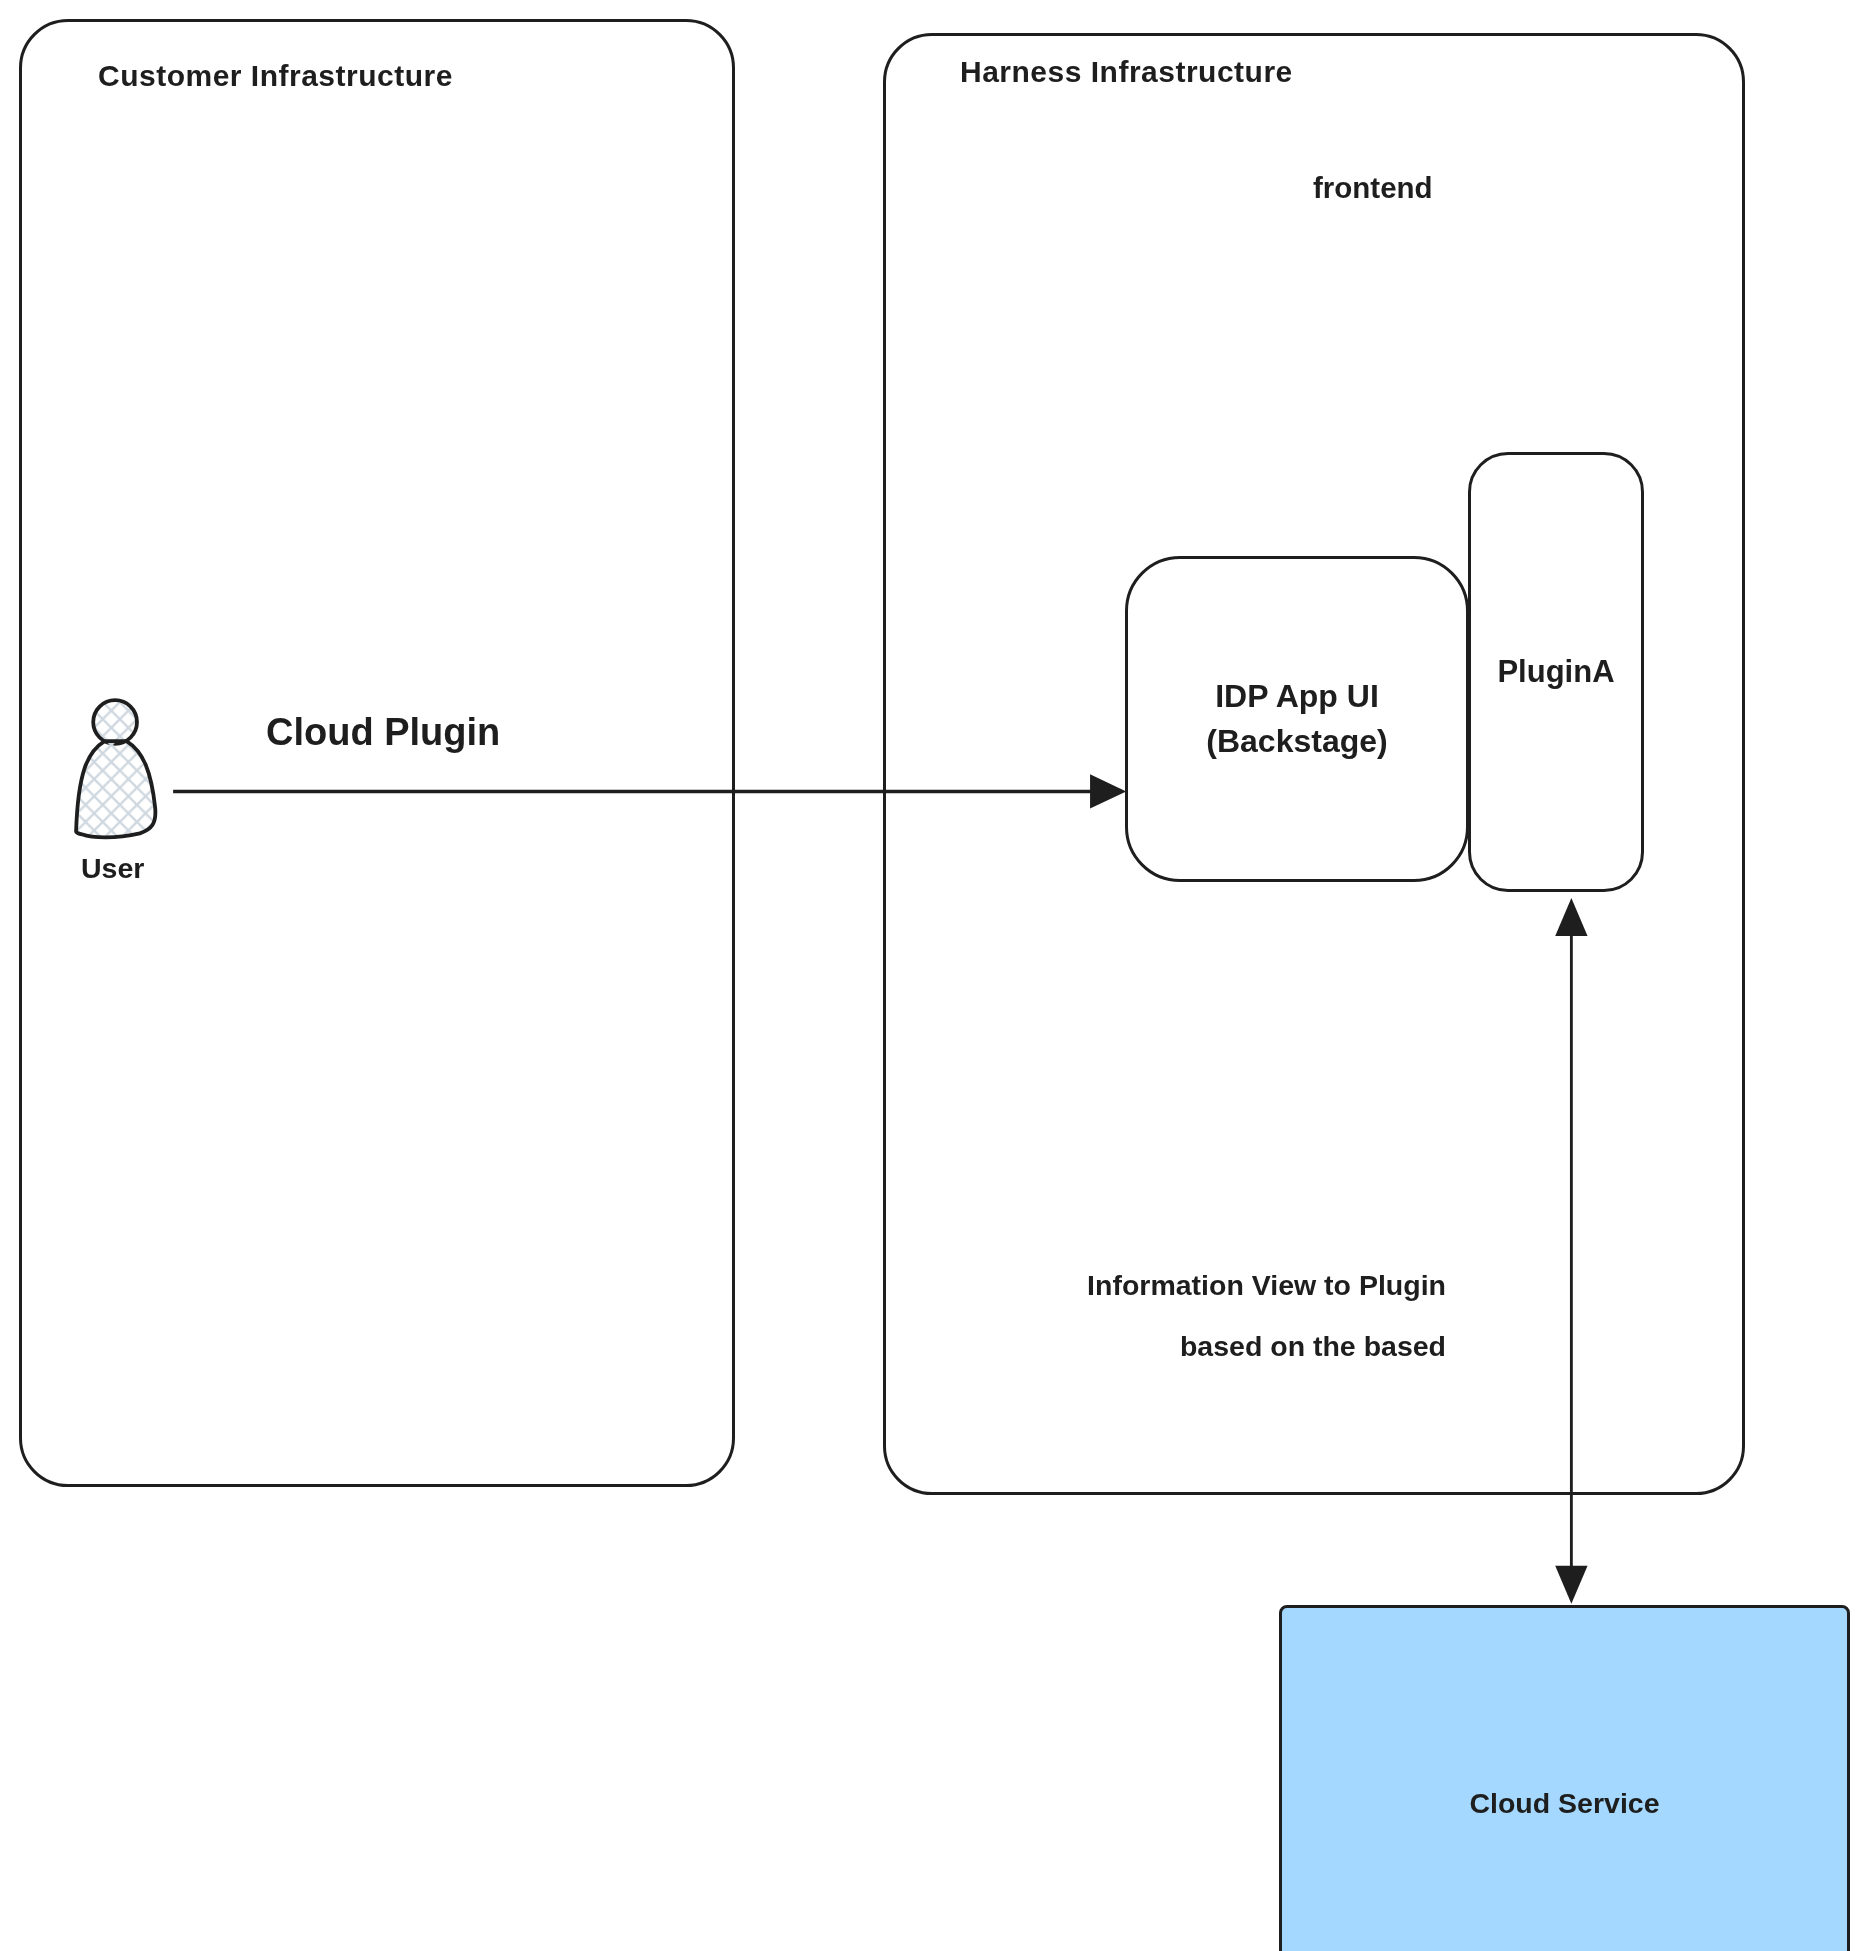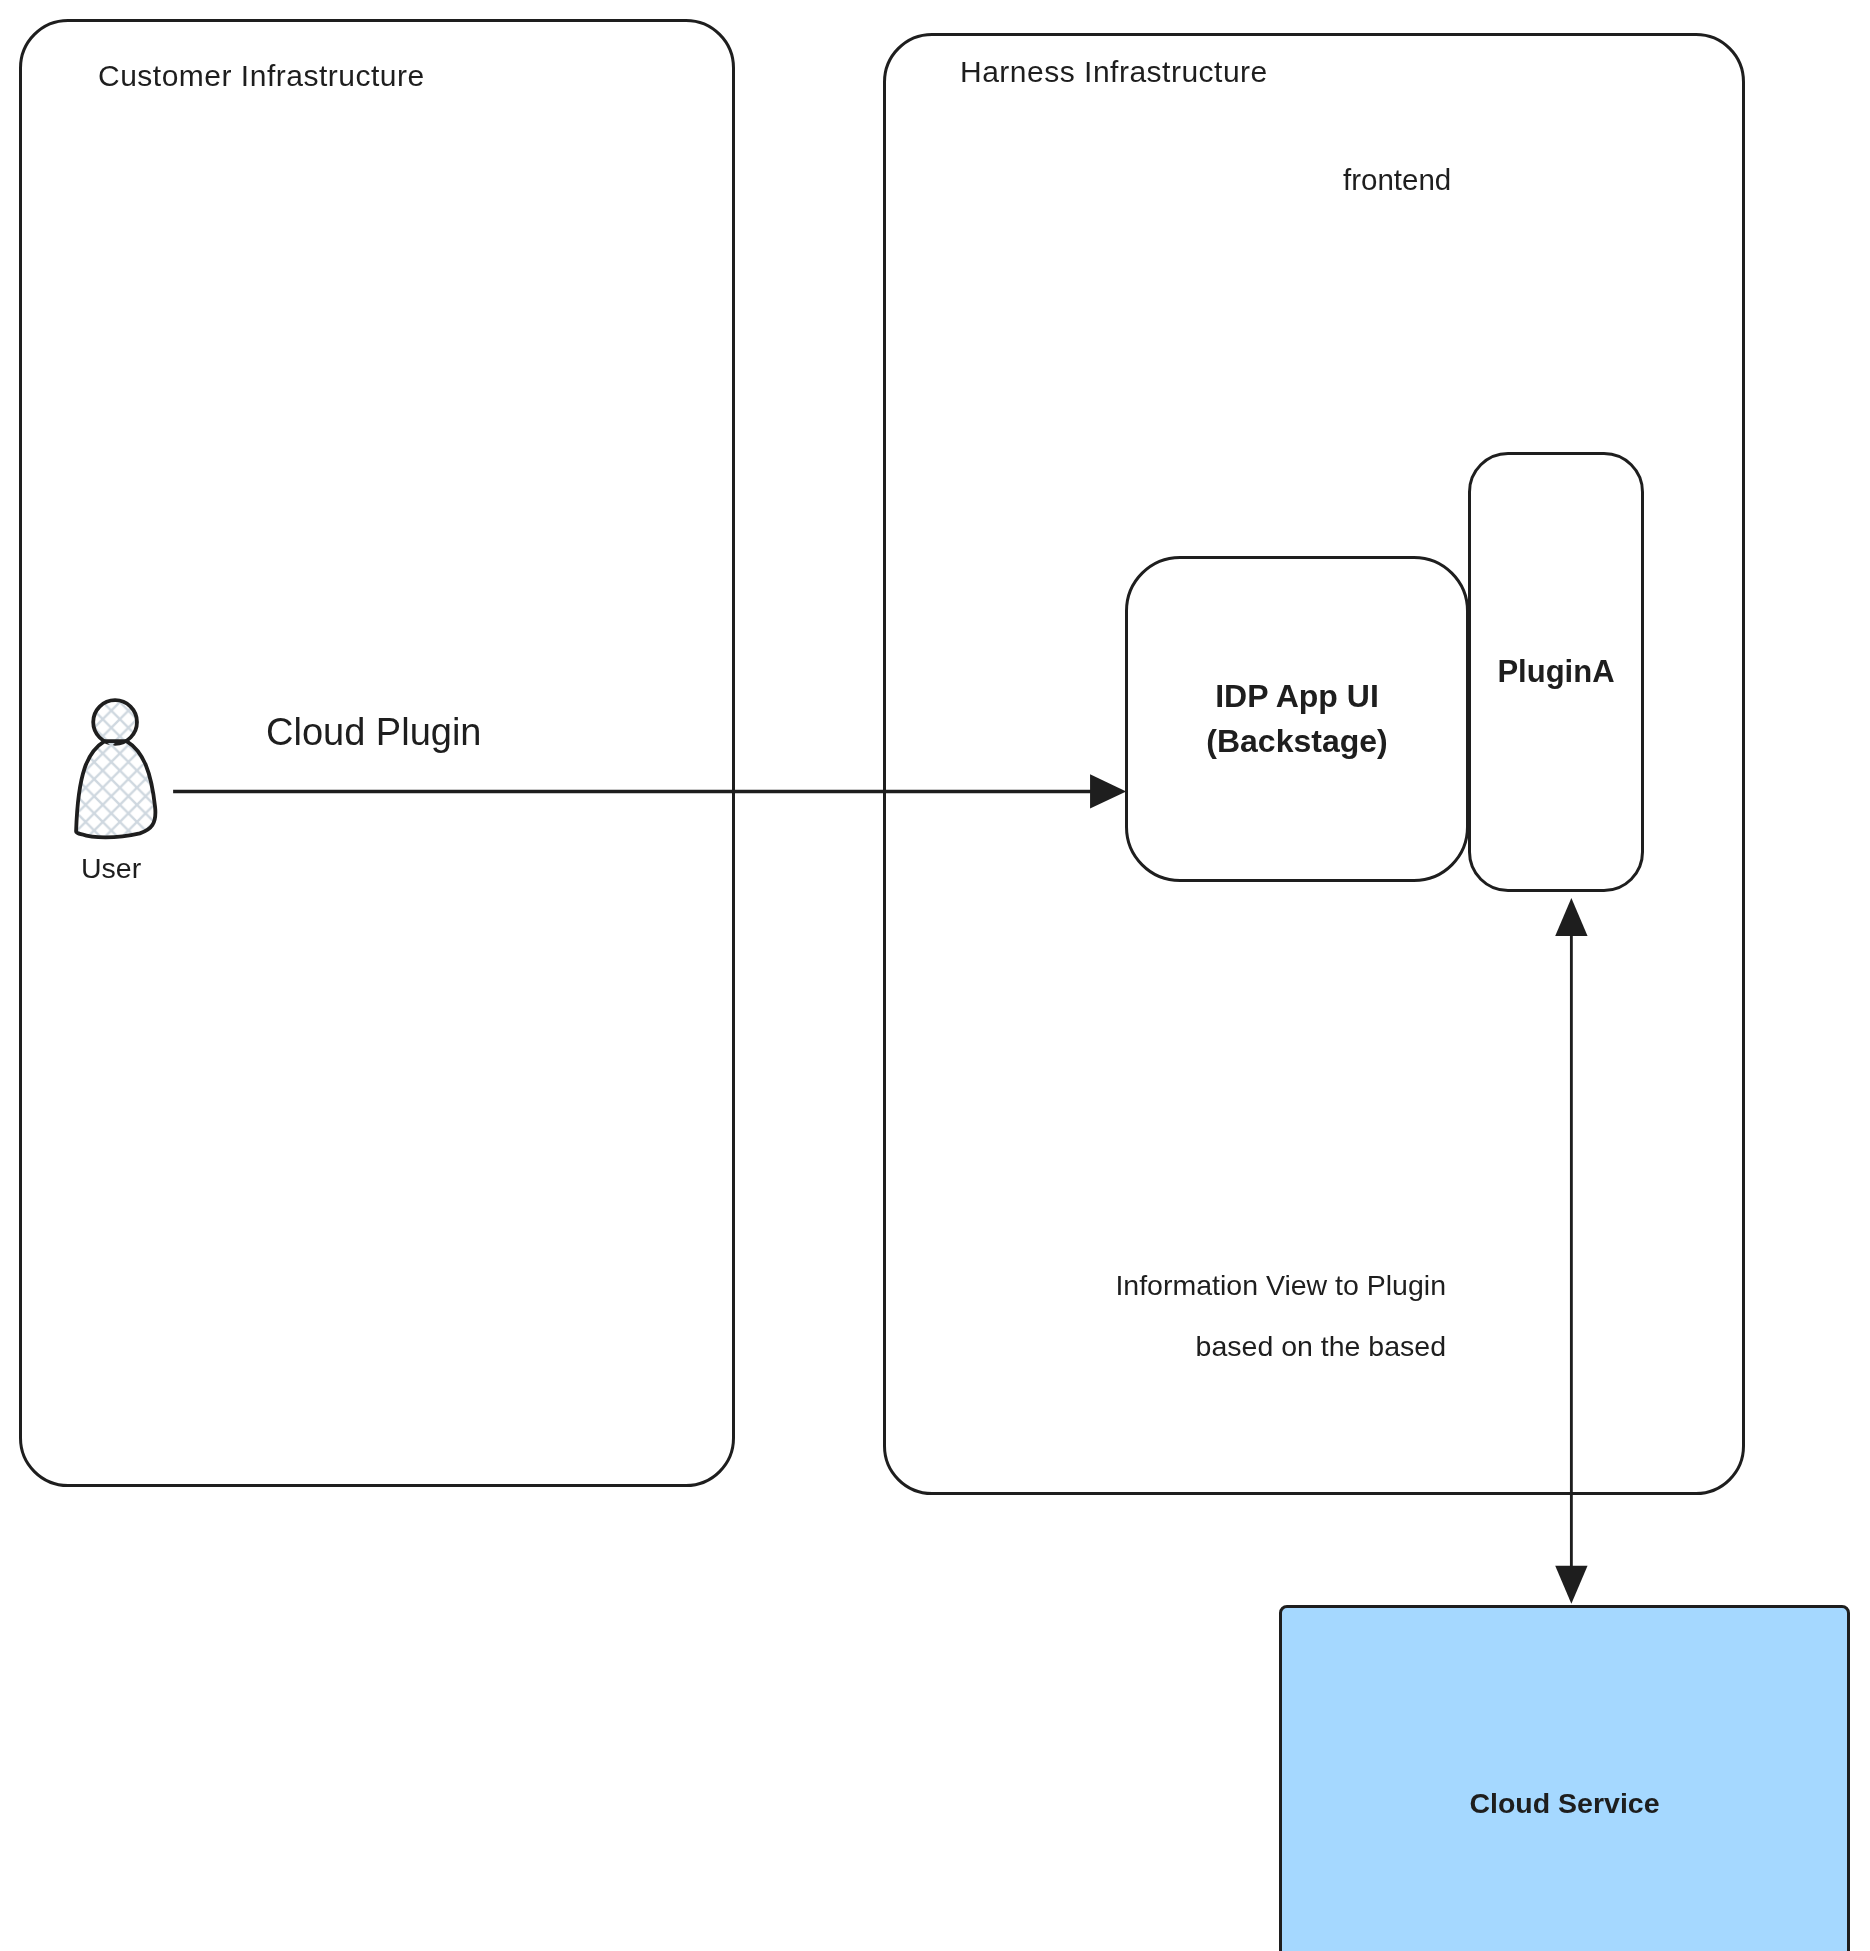--- a/index.html
+++ b/index.html
@@ -27,21 +27,21 @@
   }
   .node{
     border-width:3.3px;
     display:flex;
     align-items:center;
     justify-content:center;
     text-align:center;
   }
   .label{
     position:absolute;
-    font-weight:400;
+    font-weight:700;
     color:var(--stroke);
     white-space:nowrap;
   }
   .container-title{font-size:30px;letter-spacing:0.5px;}
   .frontend-label{font-size:29.5px;}
   .node-text{font-weight:600;font-size:32px;line-height:45px;}
   .plugin-text{font-weight:600;font-size:31px;}
   .cloud-text{font-weight:600;font-size:28.5px;}
   .edge-label-big{font-size:38px;}
   .info-label{
@@ -61,21 +61,21 @@
 </head>
 <body>
 
 <div class="canvas">
 
   <div class="box z1" style="left:19px;top:19px;width:716px;height:1468px;"></div>
   <div class="label container-title z2" style="left:98px;top:59px;">Customer Infrastructure</div>
 
   <div class="box z1" style="left:883px;top:33px;width:862px;height:1462px;"></div>
   <div class="label container-title z2" style="left:960px;top:55px;">Harness Infrastructure</div>
-  <div class="label frontend-label z2" style="left:1313px;top:163px;margin-left:30px;">frontend</div>
+  <div class="label frontend-label z2" style="left:1313px;top:171px;">frontend</div>
 
   <div class="box node z2" style="left:1125px;top:556px;width:344px;height:326px;border-radius:55px;">
     <div class="node-text">
       <div>IDP App UI</div>
       <div>(Backstage)</div>
     </div>
   </div>
 
   <div class="box node z3" style="left:1468px;top:452px;width:176px;height:440px;border-radius:40px;">
     <div class="plugin-text">PluginA</div>

